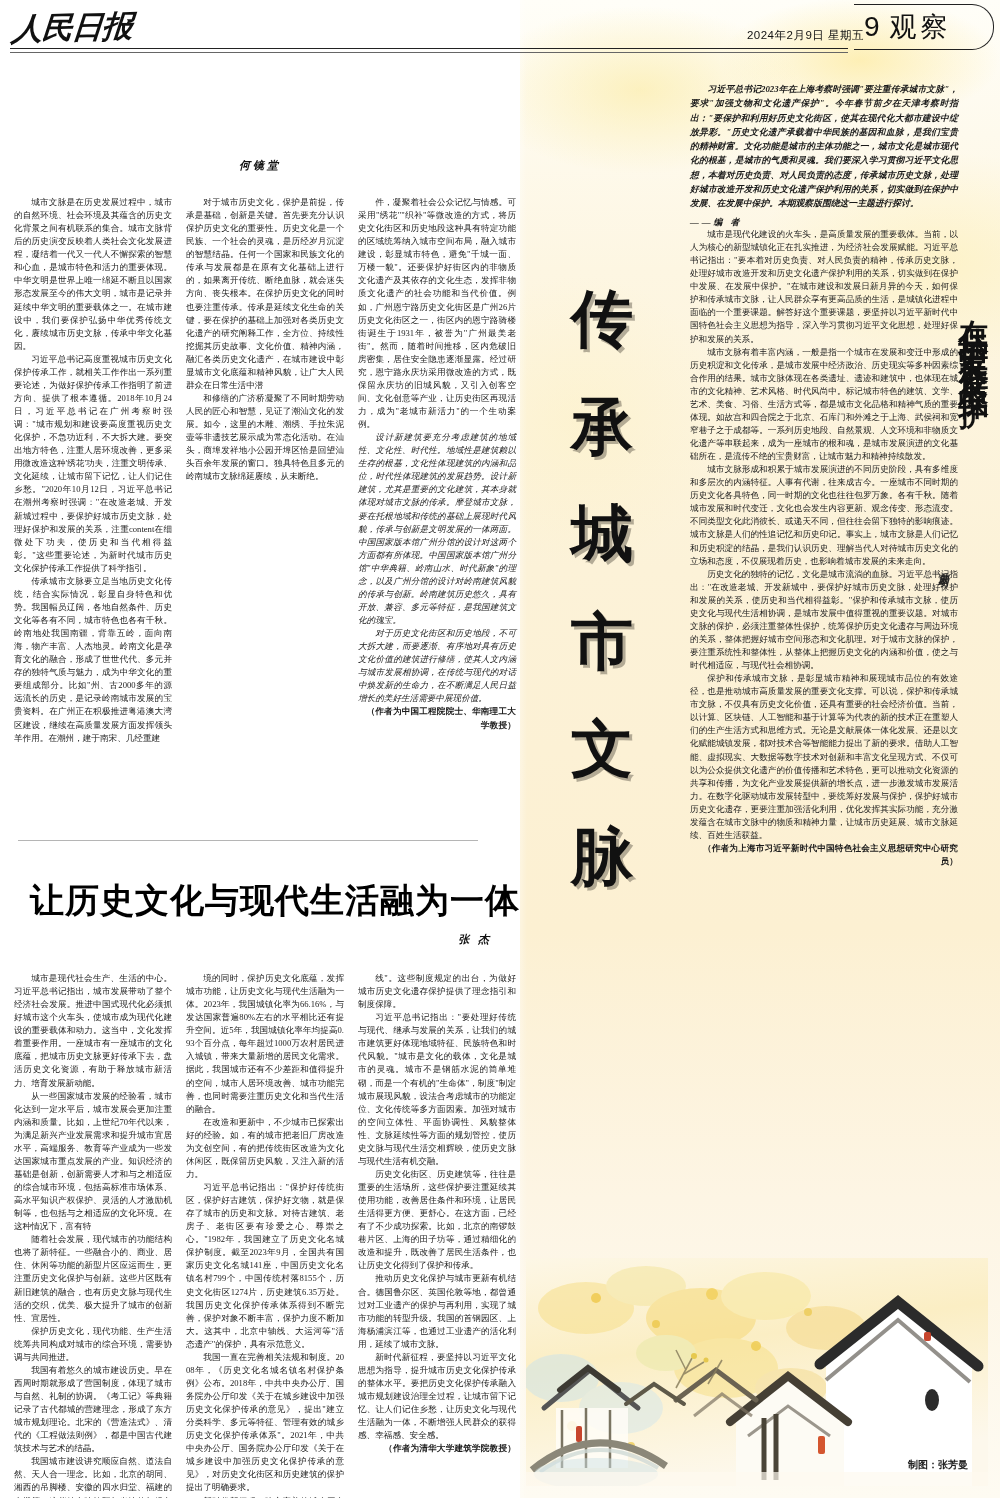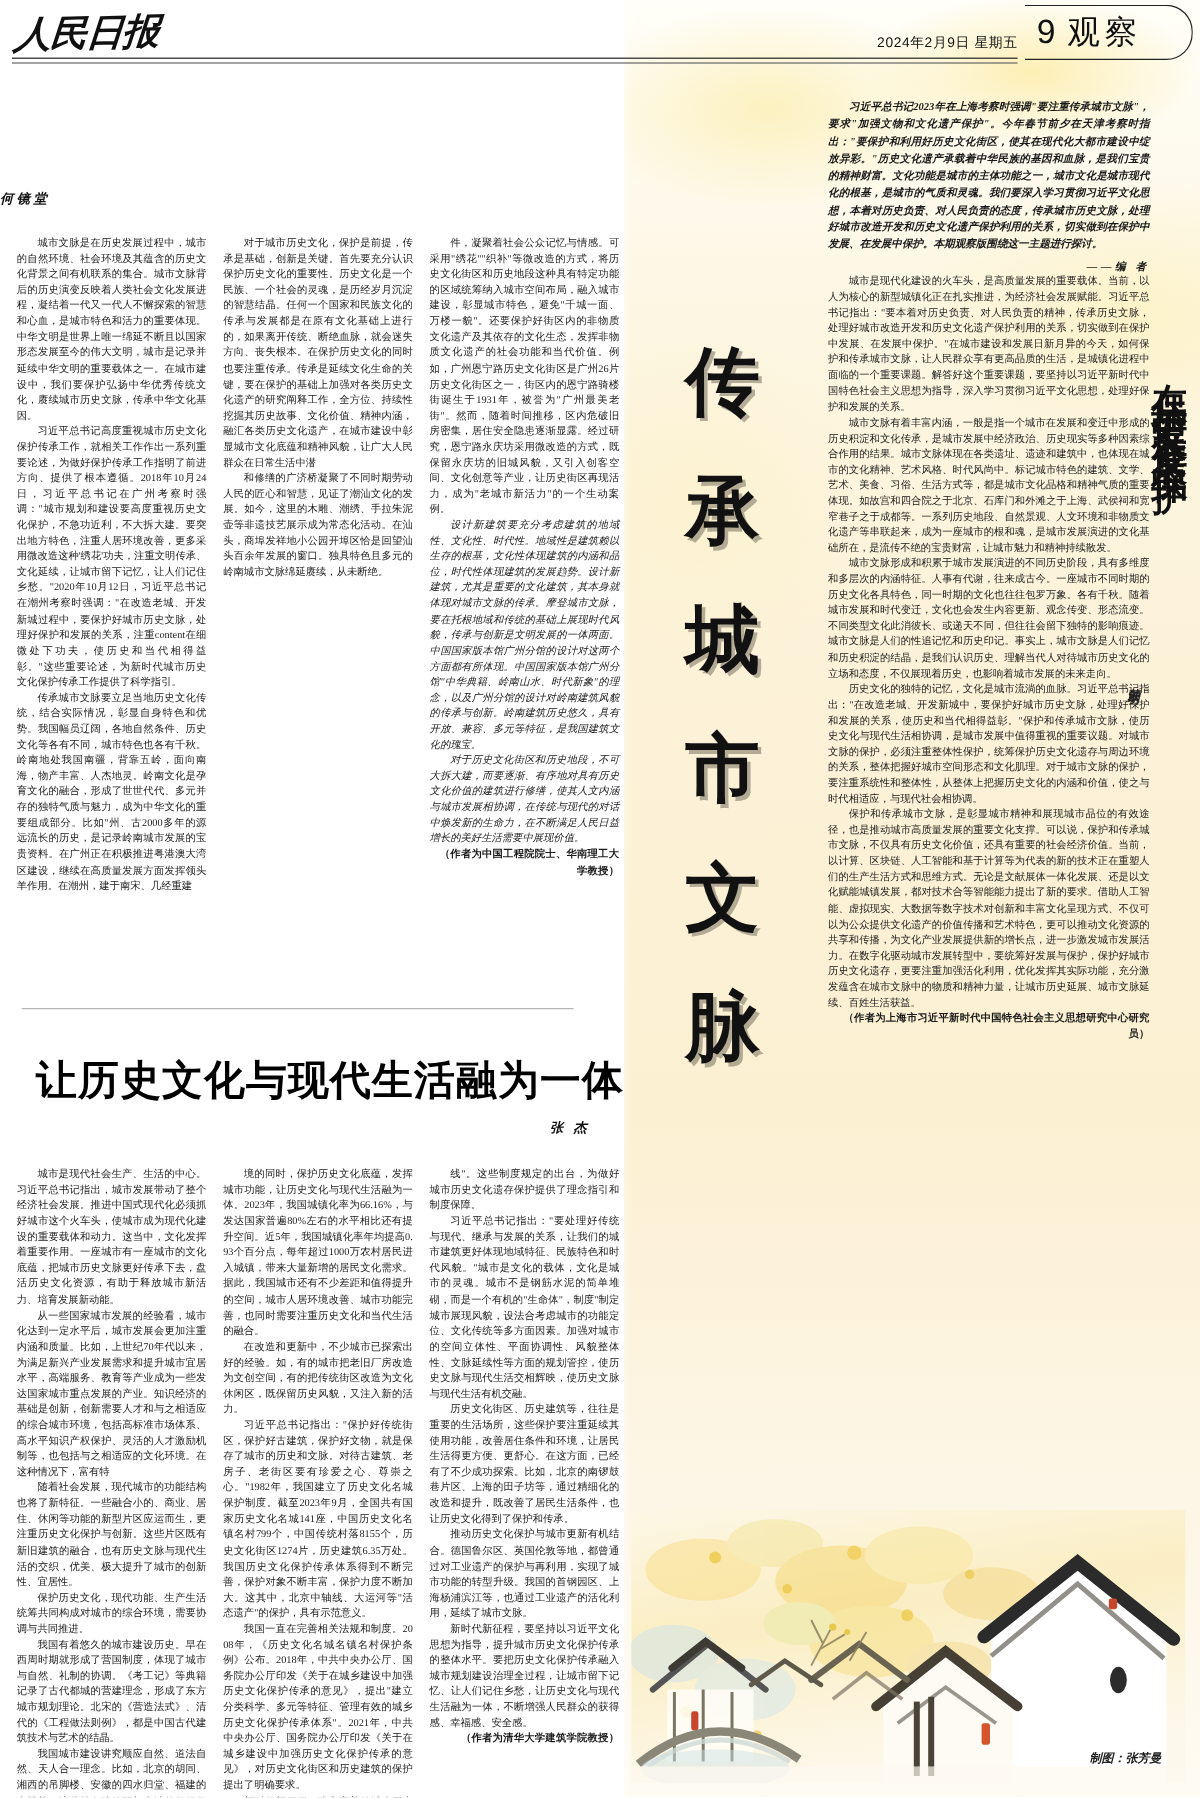--- a/index.html
+++ b/index.html
@@ -40,21 +40,21 @@
   }
   .rule-top{
     position:absolute;left:10px;top:48px;width:838px;height:0;
     border-top:1.6px solid #222;
   }
   .rule-top2{
     position:absolute;left:10px;top:52px;width:838px;height:0;
     border-top:0.7px solid #666;
   }
   .dateline{
-    position:absolute;right:152px;top:28px;
+    position:absolute;right:136px;top:28px;
     font-size:11.5px;color:#111;letter-spacing:.5px;
     font-family:"Liberation Sans",sans-serif;
     white-space:nowrap;
     margin-left:21px;
   }
   .pagebox{
     position:absolute;right:6px;top:4px;width:140px;height:46px;
     border:1.6px solid #222;border-left:none;
     border-radius:0 22px 22px 0;
     display:flex;align-items:center;justify-content:flex-start;gap:10px;
@@ -79,21 +79,21 @@
   .col p.attrib{text-indent:0;text-align:right;font-weight:bold;letter-spacing:.2px;}
 
   
   .a1-title{
     position:absolute;left:0;top:98px;width:520px;
     text-align:center;
     font-size:37px;font-weight:bold;letter-spacing:2px;color:#000;
     z-index:5;
   }
   .a1-author{
-    position:absolute;left:0;top:158px;width:520px;
+    position:absolute;left:0;top:158px;width:520px;text-align:center;
     font-size:11px;font-style:italic;font-weight:bold;color:#111;letter-spacing:3px;
     z-index:5;
   }
   .sep1{
     position:absolute;left:18px;top:840px;width:460px;height:0;
     border-top:1px solid #b5b5b5;z-index:5;
   }
 
   
   .a2-title{
@@ -135,26 +135,26 @@
   }
 
   
   .note{
     position:absolute;left:690px;top:82px;width:268px;
     font-size:8.8px;line-height:1.62;
     font-style:italic;font-weight:bold;color:#1a1a1a;
     text-align:justify;word-break:break-all;z-index:5;
   }
   .note p{margin:0;text-indent:2em;}
-  .note .signoff{text-indent:0;text-align:right;margin-top:5px;letter-spacing:3px;}
+  .note .signoff{text-indent:0;text-align:left;margin-top:5px;letter-spacing:3px;}
 
   
   .illus{
     position:absolute;left:526px;top:1258px;width:462px;height:228px;
-    z-index:3;overflow:hidden;font-style:italic;
+    z-index:3;overflow:hidden;
   }
   .illus-credit{
     position:absolute;right:20px;bottom:14px;
     font-size:10px;font-weight:bold;color:#222;z-index:8;
     font-family:"Liberation Sans",sans-serif;
   }
 </style>
 </head>
 <body>
 

